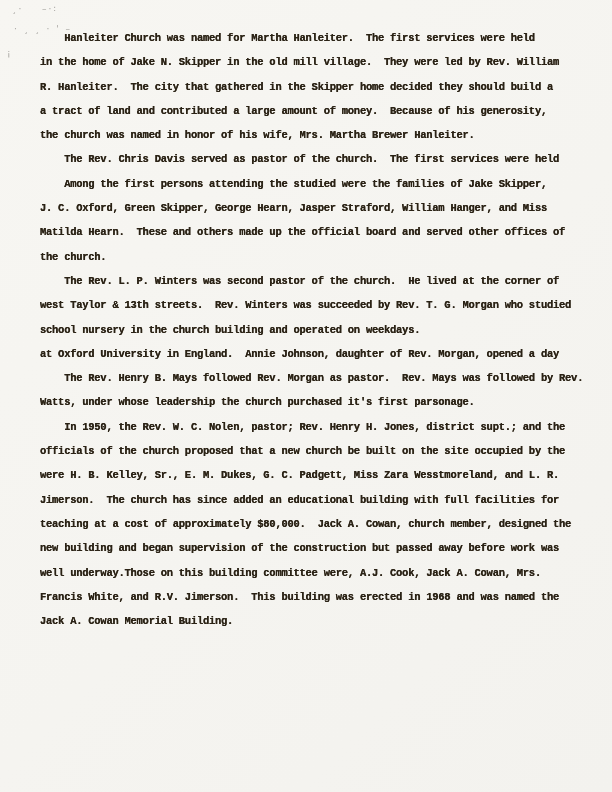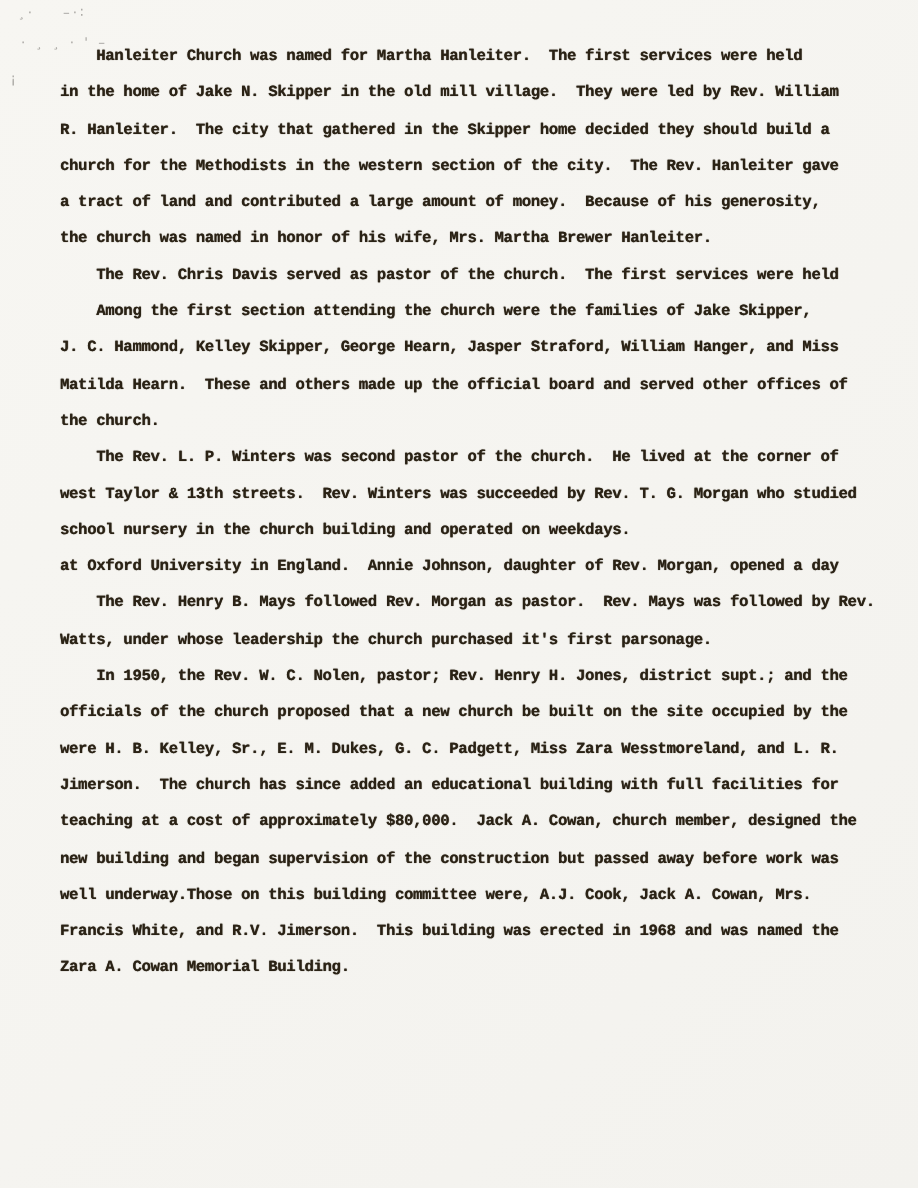--- a/index.html
+++ b/index.html
@@ -49,30 +49,29 @@
       <span class="pencil-mark" style="left: 12px; top: 4px;">¸·</span>
       <span class="pencil-mark" style="left: 42px; top: 4px;">–·∶</span>
       <span class="pencil-mark" style="left: 14px; top: 24px;">· ¸ ¸ · ' –</span>
       <span class="pencil-mark" style="left: 7px; top: 48px;">¡</span>
     </div>
   <div class="text-block" id="text-block">
       <div class="para">
         <div class="line">    Hanleiter Church was named for Martha Hanleiter.  The first services were held</div>
         <div class="line">in the home of Jake N. Skipper in the old mill village.  They were led by Rev. William</div>
         <div class="line">R. Hanleiter.  The city that gathered in the Skipper home decided they should build a</div>
-        <div class="line">church for the Methodists in the western section of the city.  The Rev. Hanleiter gave</div>
         <div class="line">a tract of land and contributed a large amount of money.  Because of his generosity,</div>
         <div class="line">the church was named in honor of his wife, Mrs. Martha Brewer Hanleiter.</div>
       </div>
       <div class="para">
         <div class="line">    The Rev. Chris Davis served as pastor of the church.  The first services were held</div>
       </div>
       <div class="para">
-        <div class="line">    Among the first section attending the church were the families of Jake Skipper,</div>
-        <div class="line">J. C. Hammond, Kelley Skipper, George Hearn, Jasper Straford, William Hanger, and Miss</div>
+        <div class="line">    Among the first persons attending the studied were the families of Jake Skipper,</div>
+        <div class="line">J. C. Oxford, Green Skipper, George Hearn, Jasper Straford, William Hanger, and Miss</div>
         <div class="line">Matilda Hearn.  These and others made up the official board and served other offices of</div>
         <div class="line">the church.</div>
       </div>
       <div class="para">
         <div class="line">    The Rev. L. P. Winters was second pastor of the church.  He lived at the corner of</div>
         <div class="line">west Taylor &amp; 13th streets.  Rev. Winters was succeeded by Rev. T. G. Morgan who studied</div>
         <div class="line">school nursery in the church building and operated on weekdays.</div>
         <div class="line">at Oxford University in England.  Annie Johnson, daughter of Rev. Morgan, opened a day</div>
       </div>
       <div class="para">
@@ -81,16 +80,16 @@
       </div>
       <div class="para">
         <div class="line">    In 1950, the Rev. W. C. Nolen, pastor; Rev. Henry H. Jones, district supt.; and the</div>
         <div class="line">officials of the church proposed that a new church be built on the site occupied by the</div>
         <div class="line">were H. B. Kelley, Sr., E. M. Dukes, G. C. Padgett, Miss Zara Wesstmoreland, and L. R.</div>
         <div class="line">Jimerson.  The church has since added an educational building with full facilities for</div>
         <div class="line">teaching at a cost of approximately $80,000.  Jack A. Cowan, church member, designed the</div>
         <div class="line">new building and began supervision of the construction but passed away before work was</div>
         <div class="line">well underway.Those on this building committee were, A.J. Cook, Jack A. Cowan, Mrs.</div>
         <div class="line">Francis White, and R.V. Jimerson.  This building was erected in 1968 and was named the</div>
-        <div class="line">Zara A. Cowan Memorial Building.</div>
+        <div class="line">Jack A. Cowan Memorial Building.</div>
       </div>
     </div>
 </div>
 
 </body></html>

